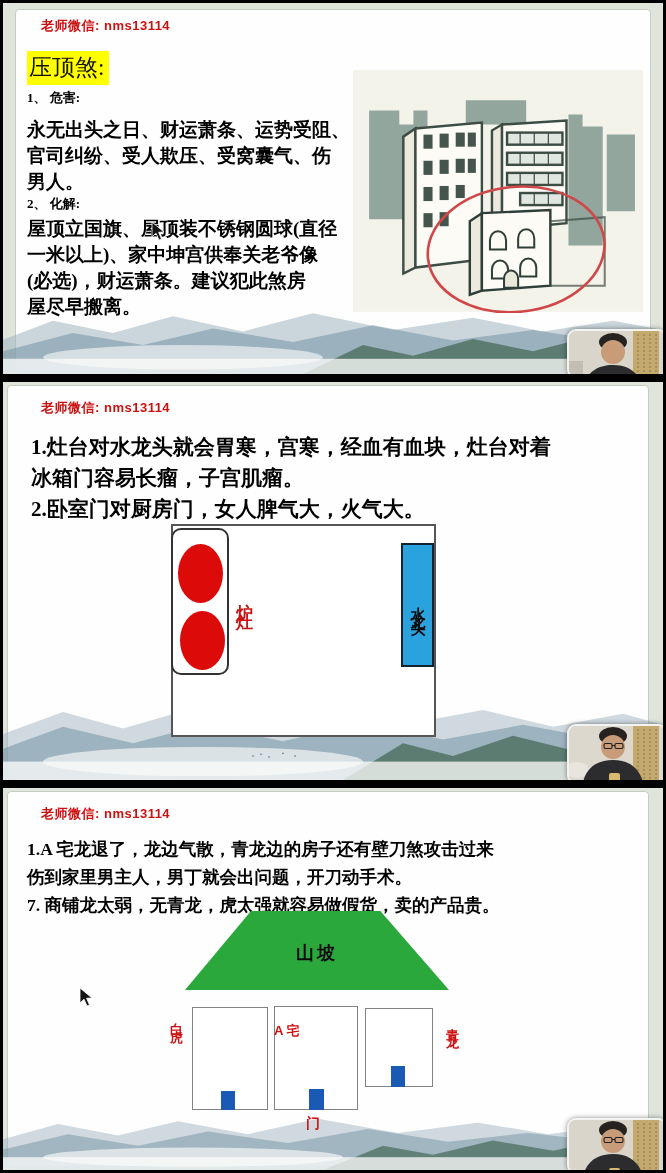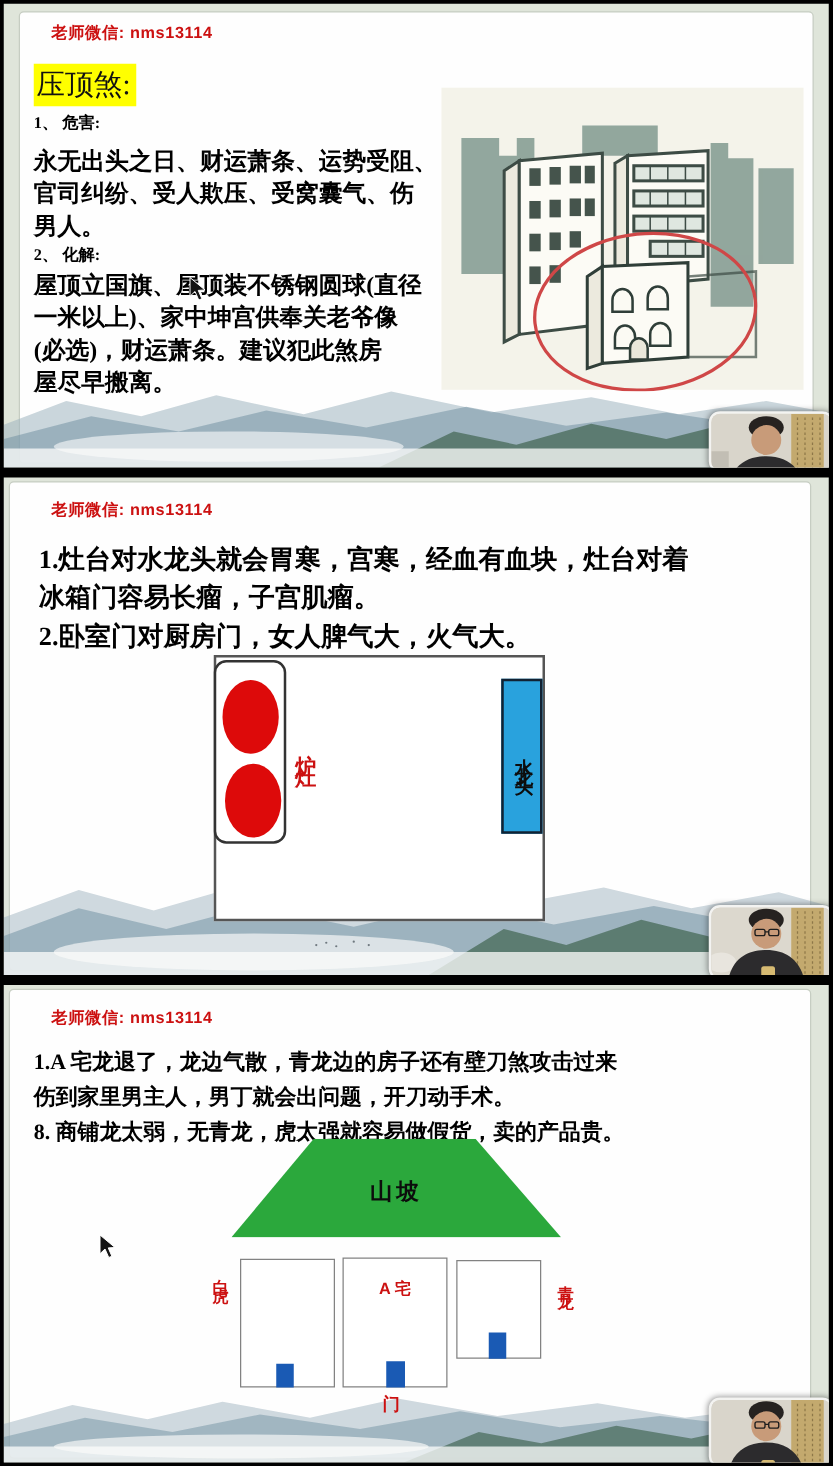--- a/index.html
+++ b/index.html
@@ -79,21 +79,21 @@
   .door1{left:28px;width:14px;height:19px;}
   .door2{left:34px;width:15px;height:21px;}
   .door3{left:25px;width:14px;height:21px;}
   .side-label{
     position:absolute;color:#cc1111;font-weight:bold;font-size:13px;
     letter-spacing:7px;z-index:3;font-family:"Liberation Sans", sans-serif;
   }
   .lbl-baihu{left:164px;top:225px;}
   .lbl-qinglong{left:440px;top:230px;}
   .lbl-azhai{
-    position:absolute;left:271px;top:234px;width:84px;text-align:center;
+    position:absolute;left:271px;top:234px;width:84px;
     color:#cc1111;font-weight:bold;font-size:13px;z-index:4;
     font-family:"Liberation Sans", sans-serif;white-space:nowrap;
   }
   .lbl-men{
     position:absolute;left:303px;top:327px;color:#cc1111;font-weight:bold;
     font-size:14px;z-index:3;font-family:"Liberation Sans", sans-serif;
   }
   
   .mountains{position:absolute;left:0;right:0;bottom:0;z-index:1;}
   .mountains svg{display:block;width:100%;}
@@ -301,21 +301,21 @@
   </div>
 </div>
 
 <div class="panel" id="panel3">
   <div class="slide"></div>
   <div class="wechat-header" style="top:17px;">老师微信: nms13114</div>
 
   <div class="p3-text">
     <div>1.A 宅龙退了，龙边气散，青龙边的房子还有壁刀煞攻击过来</div>
     <div>伤到家里男主人，男丁就会出问题，开刀动手术。</div>
-    <div>8. 商铺龙太弱，无青龙，虎太强就容易做假货，卖的产品贵。</div>
+    <div>7. 商铺龙太弱，无青龙，虎太强就容易做假货，卖的产品贵。</div>
   </div>
 
   <div class="hill">
     <span class="hill-label">山坡</span>
   </div>
 
   <div class="side-label vtext lbl-baihu">白虎</div>
 
   <div class="house-box box1">
     <div class="door door1"></div>

